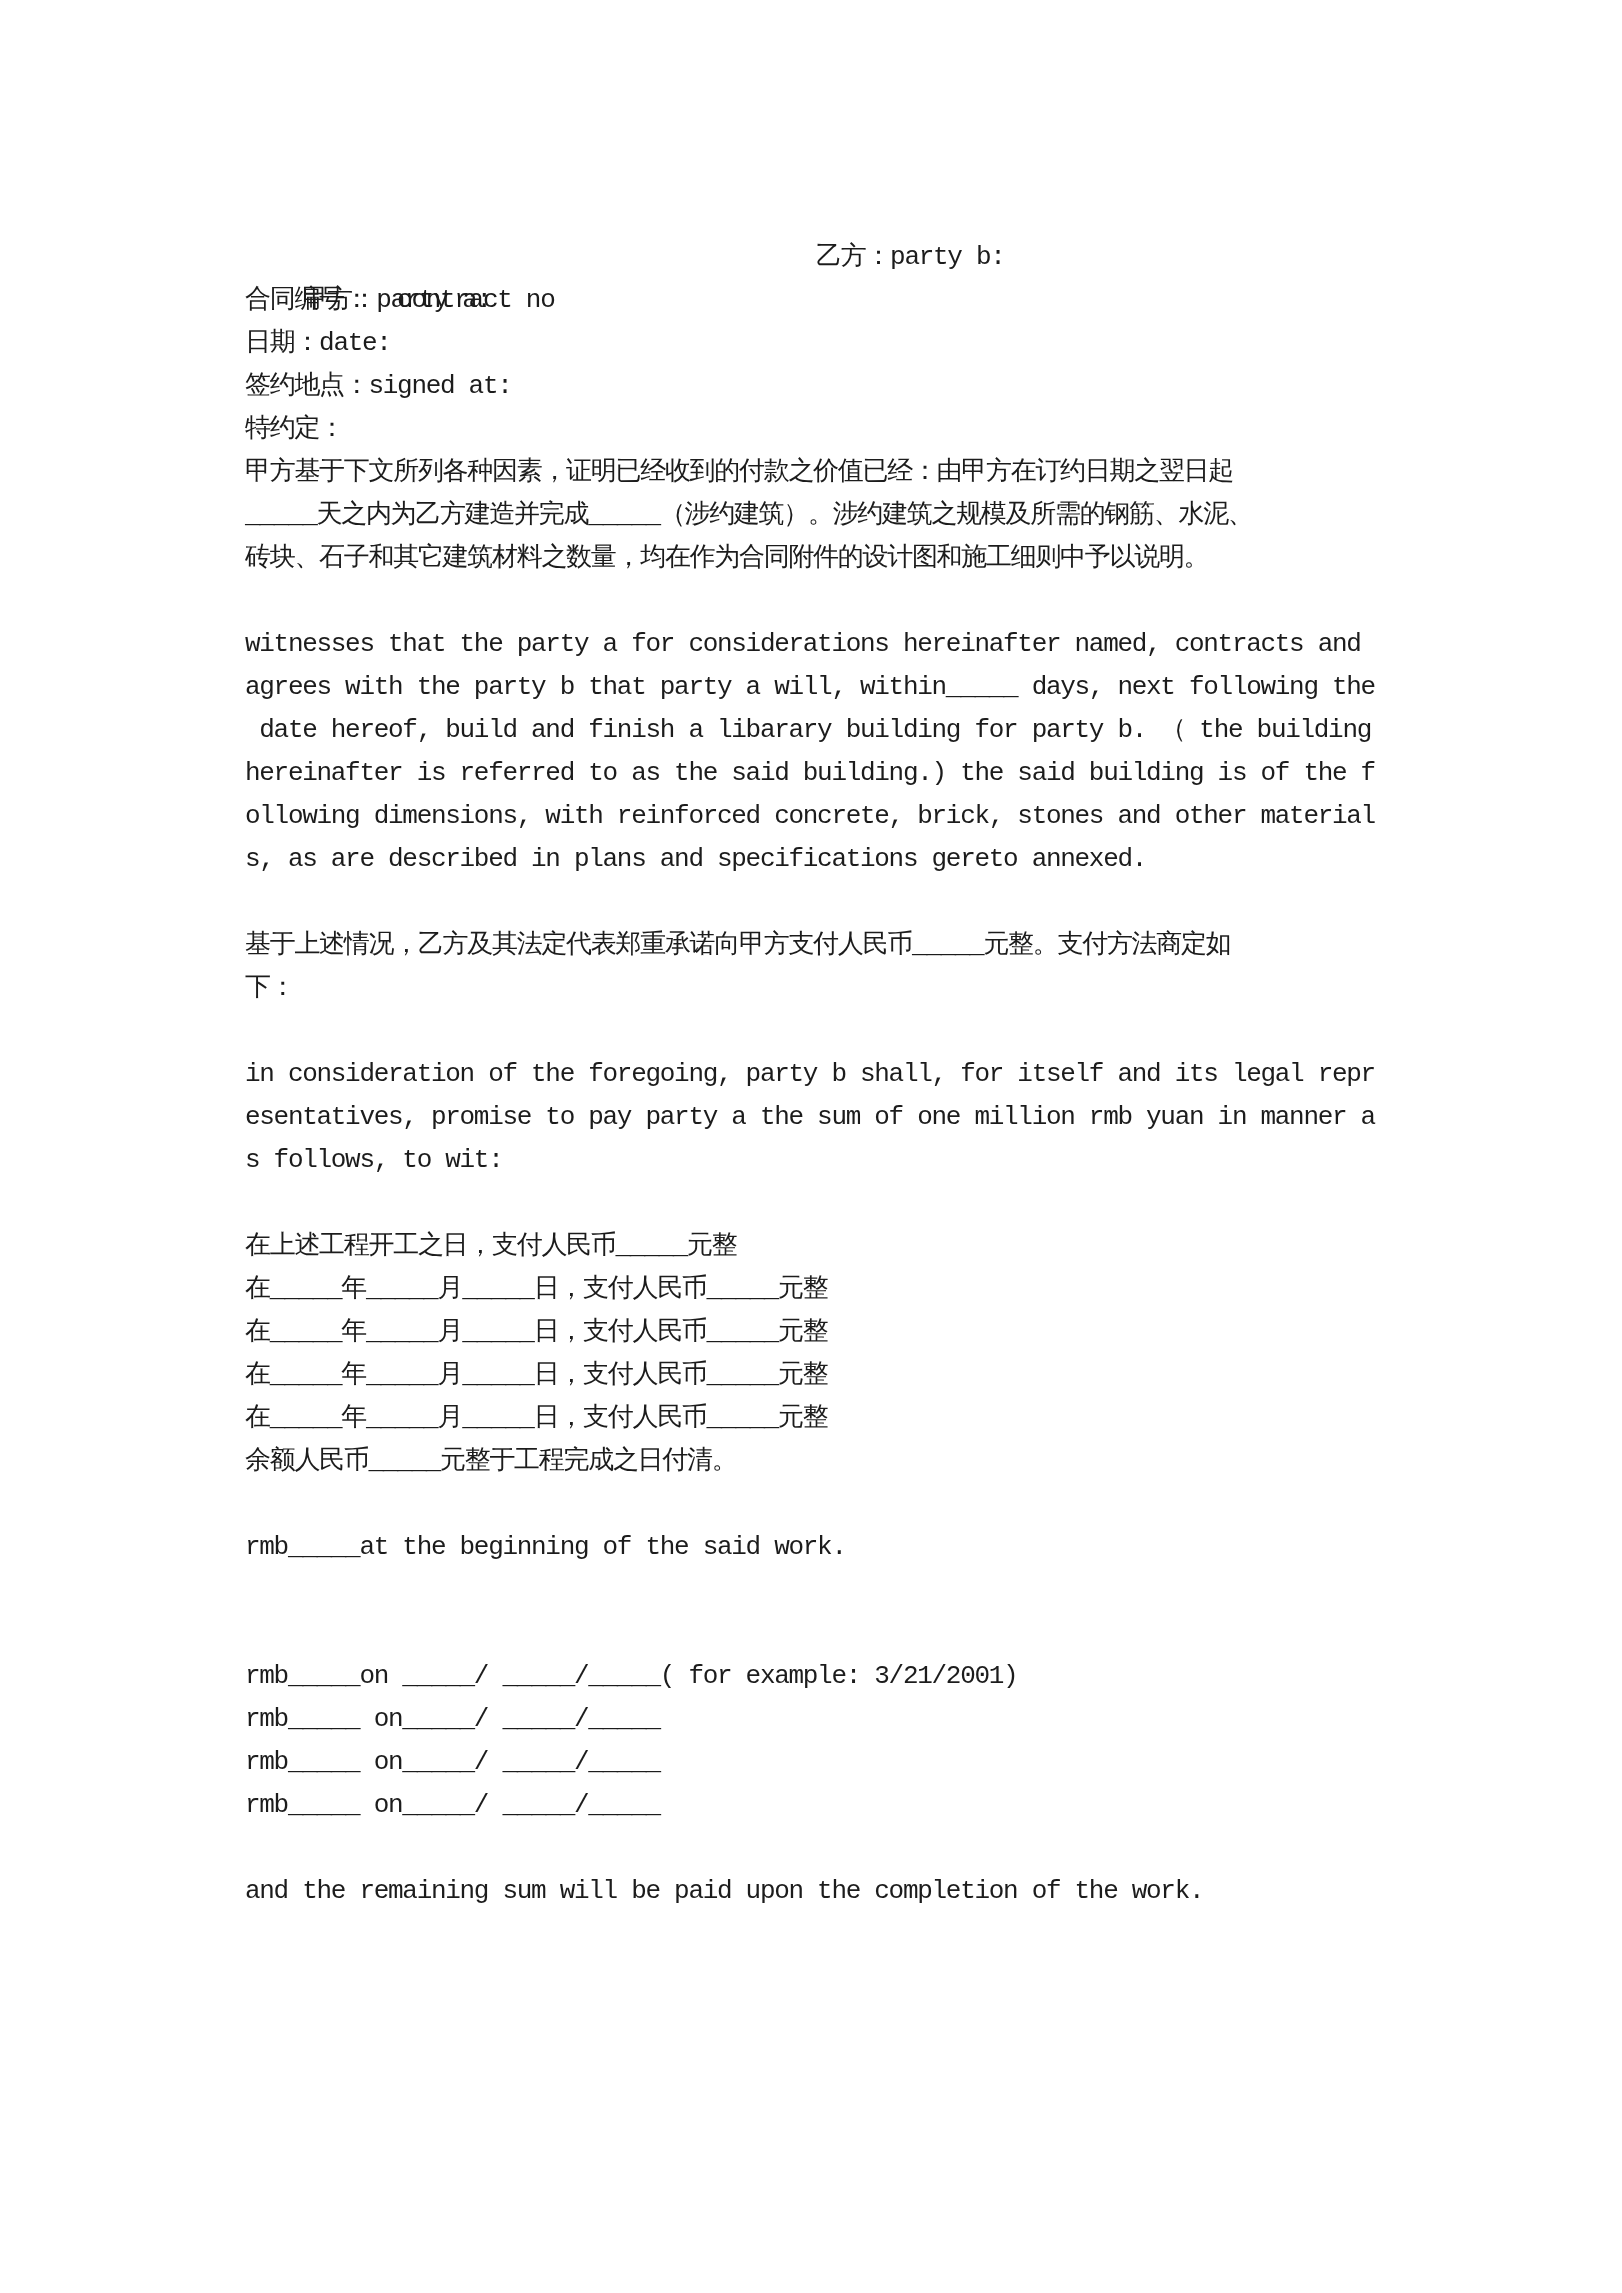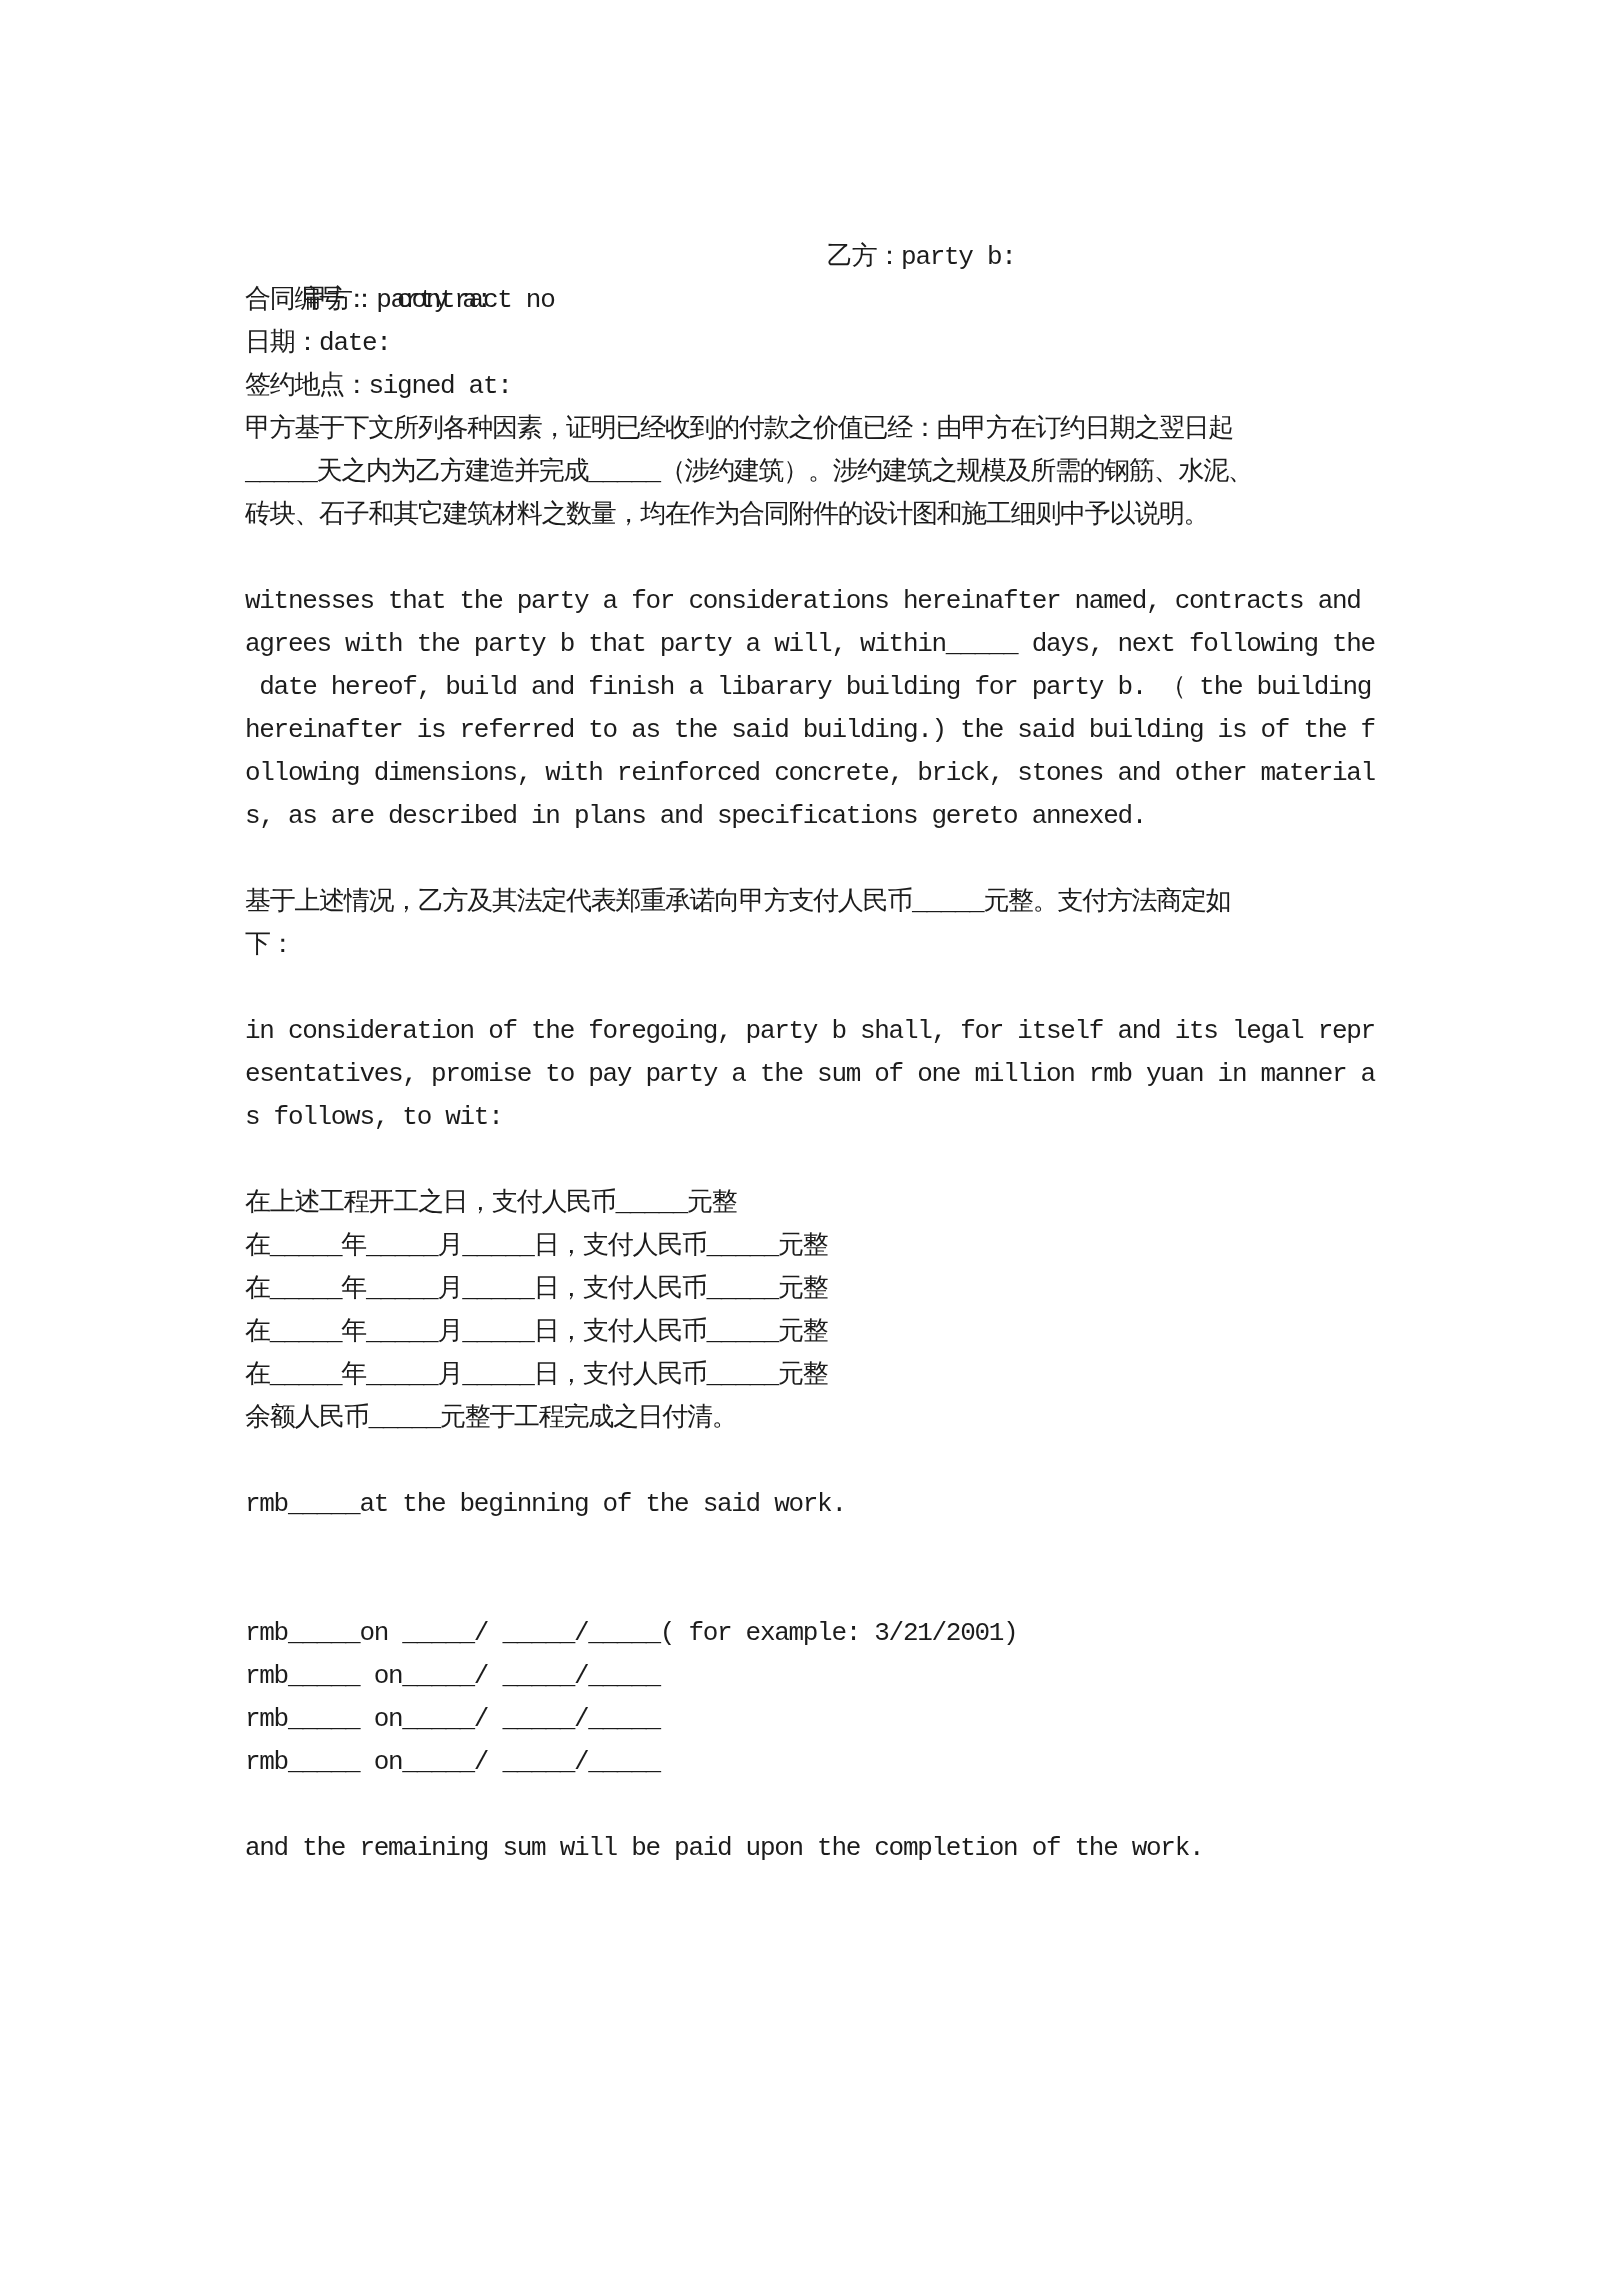--- a/index.html
+++ b/index.html
@@ -28,35 +28,35 @@
     height: 43px;
     white-space: pre;
   }
   .party-line {
     position: relative;
   }
   .party-b {
     position: absolute;
     left: 571px;
     top: 0;
-    margin-left: 11px;
   }
 </style>
 </head>
 <body>
 
 <div class="page">
   <div class="ln"></div>
   <div class="ln party-line">
     <span>甲方：party a:</span>
     <span class="party-b">乙方：party b:</span>
   </div>
   <div class="ln">合同编号：  contract no</div>
   <div class="ln">日期：date:</div>
   <div class="ln">签约地点：signed at:</div>
+  <div class="ln">特约定：</div>
   <div class="ln">甲方基于下文所列各种因素，证明已经收到的付款之价值已经：由甲方在订约日期之翌日起</div>
   <div class="ln">_____天之内为乙方建造并完成_____（涉约建筑）。涉约建筑之规模及所需的钢筋、水泥、</div>
   <div class="ln">砖块、石子和其它建筑材料之数量，均在作为合同附件的设计图和施工细则中予以说明。</div>
   <div class="ln"></div>
   <div class="ln">witnesses that the party a for considerations hereinafter named, contracts and</div>
   <div class="ln">agrees with the party b that party a will, within_____ days, next following the</div>
   <div class="ln"> date hereof, build and finish a libarary building for party b. （ the building</div>
   <div class="ln">hereinafter is referred to as the said building.) the said building is of the f</div>
   <div class="ln">ollowing dimensions, with reinforced concrete, brick, stones and other material</div>
   <div class="ln">s, as are described in plans and specifications gereto annexed.</div>

